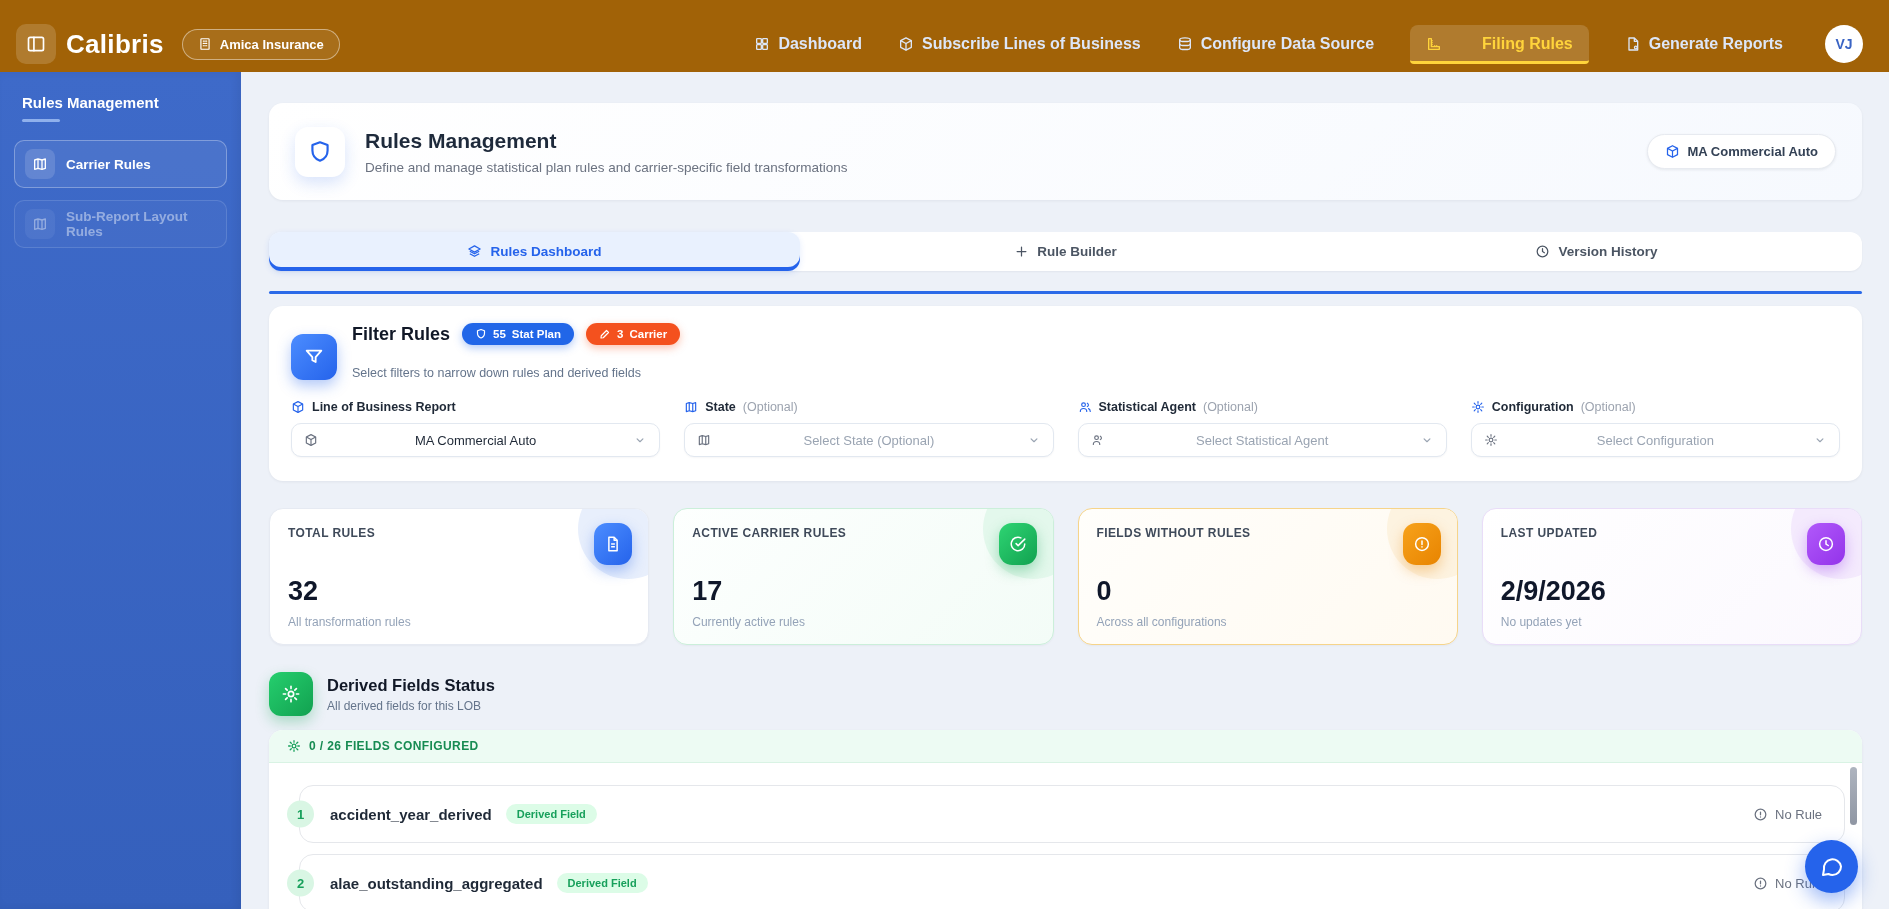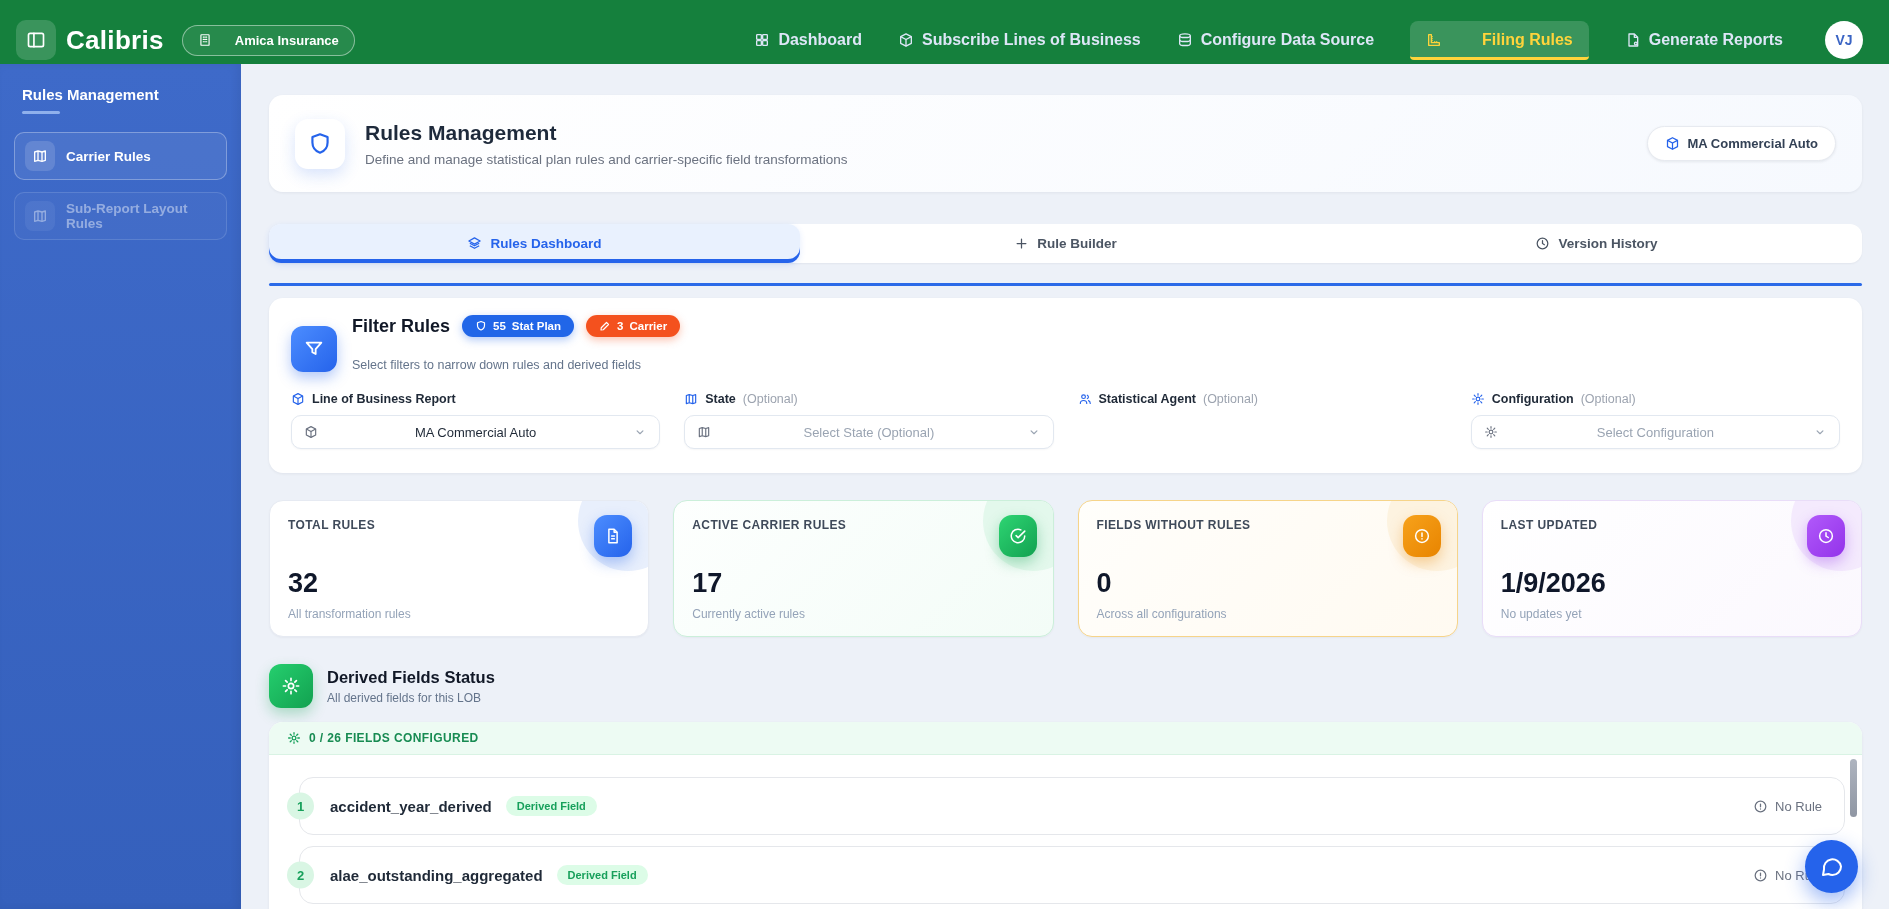--- a/index.html
+++ b/index.html
@@ -1,23 +1,23 @@
 <!DOCTYPE html>
 <html><head>
 <meta charset="utf-8">
 <style>
   * { margin:0; padding:0; box-sizing:border-box; }
   html,body { width:1889px; height:909px; overflow:hidden; font-family:"Liberation Sans", sans-serif; }
   .app { position:relative; width:1889px; height:909px; display:flex; flex-direction:column; background:#EDF1F8; }
 
   
-  .topbar { height:64px; background:#15803d; display:flex; align-items:center; padding:16px 26px 0 16px; flex-shrink:0; }
+  .topbar { height:72px; background:#a16207; display:flex; align-items:center; padding:16px 26px 0 16px; flex-shrink:0; }
   .toggle-btn { width:40px; height:40px; border-radius:10px; background:rgba(255,255,255,.16); display:flex; align-items:center; justify-content:center; color:#fff; cursor:pointer; }
   .logo { color:#fff; font-size:26px; font-weight:800; letter-spacing:.3px; margin-left:10px; }
-  .org-pill { margin-left:18px; display:flex; gap:23px; align-items:center; border:1px solid rgba(255,255,255,.45); background:rgba(255,255,255,.08); color:#fff; border-radius:999px; padding:7px 15px; font-size:13px; font-weight:700; }
+  .org-pill { margin-left:18px; display:flex; gap:8px; align-items:center; border:1px solid rgba(255,255,255,.45); background:rgba(255,255,255,.08); color:#fff; border-radius:999px; padding:7px 15px; font-size:13px; font-weight:700; }
   .topnav { margin-left:auto; display:flex; align-items:center; gap:36px; }
   .nav-item { display:flex; gap:8px; align-items:center; color:#DDE6F7; font-size:16px; font-weight:600; cursor:pointer; white-space:nowrap; }
   .nav-item.active { background:rgba(255,255,255,.16); color:#FFD43B; padding:10px 16px 8px; border-radius:8px 8px 4px 4px; border-bottom:3px solid #FFD43B;gap:40px; }
   .avatar { width:38px; height:38px; border-radius:50%; background:#fff; color:#3A64C4; font-weight:700; font-size:14px; display:flex; align-items:center; justify-content:center; margin-left:6px; cursor:pointer; }
 
   .body-row { flex:1; display:flex; min-height:0; }
 
   
   .sidebar { width:241px; background:linear-gradient(180deg,#3E6AC9,#3560BC); padding:18px 14px; flex-shrink:0; box-shadow:inset -4px 0 8px rgba(0,0,0,.06); }
   .sidebar-title { color:#fff; font-size:15px; font-weight:700; margin:4px 8px 8px; }
@@ -318,20 +318,35 @@
           <div>
             <div class="f-label">
               <svg width="14" height="14" viewBox="0 0 24 24" fill="none" stroke="currentColor" stroke-width="2" stroke-linecap="round">
                   <circle cx="9.5" cy="8" r="3.2"></circle>
                   <path d="M4 19.5c0-3 2.5-5 5.5-5s5.5 2 5.5 5"></path>
                   <path d="M16 5.5a3.2 3.2 0 0 1 0 5.8M18 14.8c1.8.8 3 2.3 3 4.7"></path>
                 </svg>
               <span>Statistical Agent</span>
               <span class="opt">(Optional)</span>
             </div>
+            <div class="f-select placeholder">
+              <span class="sel-icon">
+                  <svg width="14" height="14" viewBox="0 0 24 24" fill="none" stroke="currentColor" stroke-width="2" stroke-linecap="round">
+                    <circle cx="9.5" cy="8" r="3.2"></circle>
+                    <path d="M4 19.5c0-3 2.5-5 5.5-5s5.5 2 5.5 5"></path>
+                    <path d="M16 5.5a3.2 3.2 0 0 1 0 5.8"></path>
+                  </svg>
+                </span>
+              <span class="sel-value">Select Statistical Agent</span>
+              <span class="chev">
+                  <svg width="14" height="14" viewBox="0 0 24 24" fill="none" stroke="currentColor" stroke-width="2" stroke-linecap="round" stroke-linejoin="round">
+                    <path d="m7 10 5 5 5-5"></path>
+                  </svg>
+                </span>
+            </div>
           </div>
           <div>
             <div class="f-label">
               <svg width="14" height="14" viewBox="0 0 24 24" fill="none" stroke="currentColor" stroke-width="2" stroke-linecap="round">
                   <circle cx="12" cy="12" r="3.2"></circle>
                   <path d="M12 2.8v2.7M12 18.5v2.7M2.8 12h2.7M18.5 12h2.7M5.5 5.5l1.9 1.9M16.6 16.6l1.9 1.9M18.5 5.5l-1.9 1.9M7.4 16.6l-1.9 1.9"></path>
                 </svg>
               <span>Configuration</span>
               <span class="opt">(Optional)</span>
             </div>
@@ -390,21 +405,21 @@
           <div class="stat-caption">Across all configurations</div>
         </div>
         <div class="stat-card purple">
           <div class="stat-label">LAST UPDATED</div>
           <div class="stat-icon">
             <svg width="18" height="18" viewBox="0 0 24 24" fill="none" stroke="currentColor" stroke-width="2" stroke-linecap="round">
                 <circle cx="12" cy="12" r="8.5"></circle>
                 <path d="M12 7.5V12l3 2"></path>
               </svg>
           </div>
-          <div class="stat-value">1/9/2026</div>
+          <div class="stat-value">2/9/2026</div>
           <div class="stat-caption">No updates yet</div>
         </div>
       </div>
 
       <div class="section-head">
         <div class="section-icon">
           <svg width="20" height="20" viewBox="0 0 24 24" fill="none" stroke="currentColor" stroke-width="2" stroke-linecap="round">
               <circle cx="12" cy="12" r="3.2"></circle>
               <path d="M12 2.8v2.7M12 18.5v2.7M2.8 12h2.7M18.5 12h2.7M5.5 5.5l1.9 1.9M16.6 16.6l1.9 1.9M18.5 5.5l-1.9 1.9M7.4 16.6l-1.9 1.9"></path>
             </svg>

